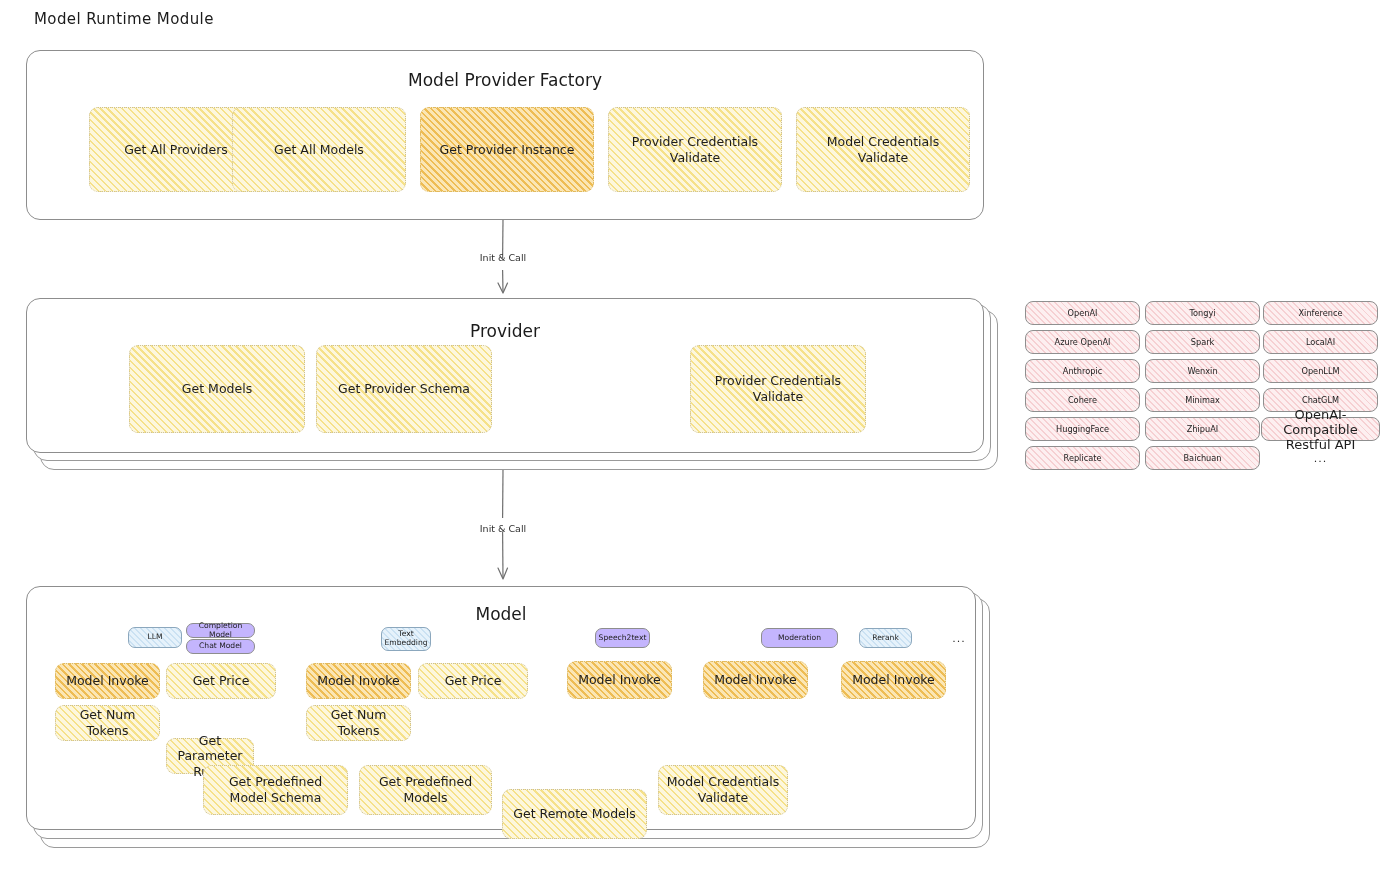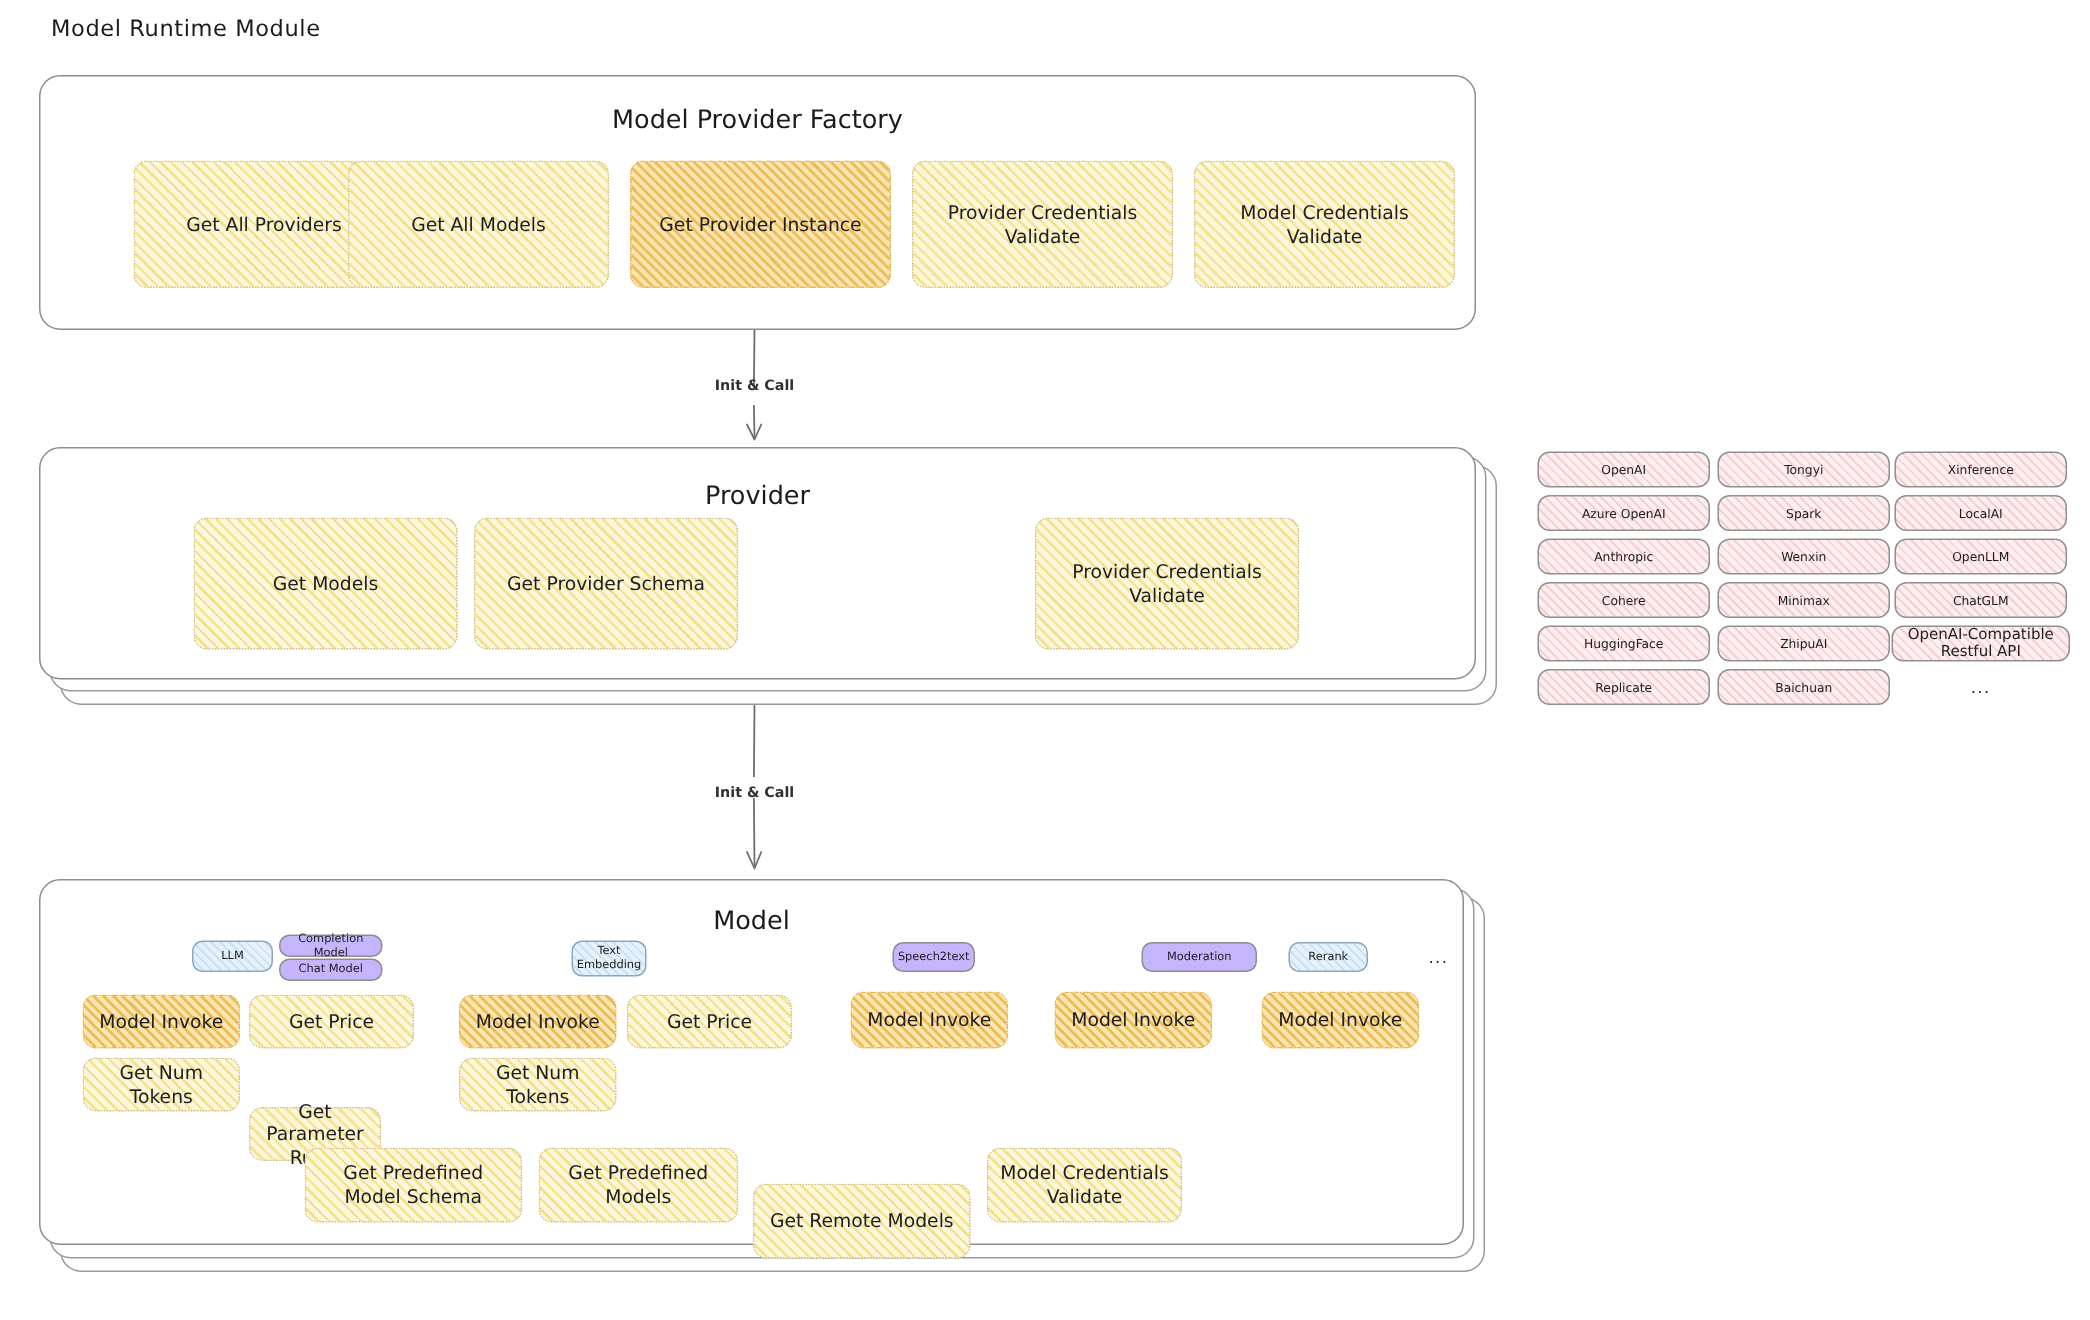--- a/index.html
+++ b/index.html
@@ -96,21 +96,21 @@
   }
   .tag.blue{
     background-color:#e6f2fb;
     background-image:repeating-linear-gradient(45deg,
         rgba(170,205,232,.45) 0 1.3px, rgba(255,255,255,0) 1.3px 4.2px);
     border-color:#8ba7bd;
   }
 
   
   .arrow-label{
-    position:absolute;font-size:9.5px;color:#303030;text-align:center;font-weight:bold;
+    position:absolute;font-size:9.5px;color:#303030;text-align:center;
   }
   svg.arrow{position:absolute;overflow:visible;}
 </style>
 </head>
 <body>
 
 <div class="canvas">
 
   <div id="page-title">Model Runtime Module</div>
 
@@ -151,21 +151,21 @@
   <div class="pill" style="left:1145px;top:330px;width:115px;height:24px;">Spark</div>
   <div class="pill" style="left:1145px;top:359px;width:115px;height:24px;">Wenxin</div>
   <div class="pill" style="left:1145px;top:388px;width:115px;height:24px;">Minimax</div>
   <div class="pill" style="left:1145px;top:417px;width:115px;height:24px;">ZhipuAI</div>
   <div class="pill" style="left:1145px;top:446px;width:115px;height:24px;">Baichuan</div>
 
   <div class="pill" style="left:1263px;top:301px;width:115px;height:24px;">Xinference</div>
   <div class="pill" style="left:1263px;top:330px;width:115px;height:24px;">LocalAI</div>
   <div class="pill" style="left:1263px;top:359px;width:115px;height:24px;">OpenLLM</div>
   <div class="pill" style="left:1263px;top:388px;width:115px;height:24px;">ChatGLM</div>
-  <div class="pill" style="left:1261px;top:417px;width:119px;height:24px;font-size:10px;">OpenAI-Compatible Restful API</div>
+  <div class="pill" style="left:1261px;top:417px;width:119px;height:24px;font-size:13px;">OpenAI-Compatible Restful API</div>
   <div class="ellipsis" style="left:1263px;top:450px;width:115px;height:16px;">...</div>
 
   <svg class="arrow" style="left:488px;top:470px;" width="30" height="112" viewBox="0 0 30 112">
     <path d="M15,0 L14.6,48" stroke="#6e6e6e" stroke-width="1.2" fill="none"></path>
     <path d="M14.6,62 L15,108" stroke="#6e6e6e" stroke-width="1.2" fill="none"></path>
     <path d="M10,98 L15,109 L19.5,98" stroke="#6e6e6e" stroke-width="1.2" fill="none" stroke-linecap="round" stroke-linejoin="round"></path>
   </svg>
   <div class="arrow-label" style="left:443px;top:523px;width:120px;">Init &amp; Call</div>
 
   <div class="deck" style="left:40px;top:598px;width:950px;height:250px;"></div>

